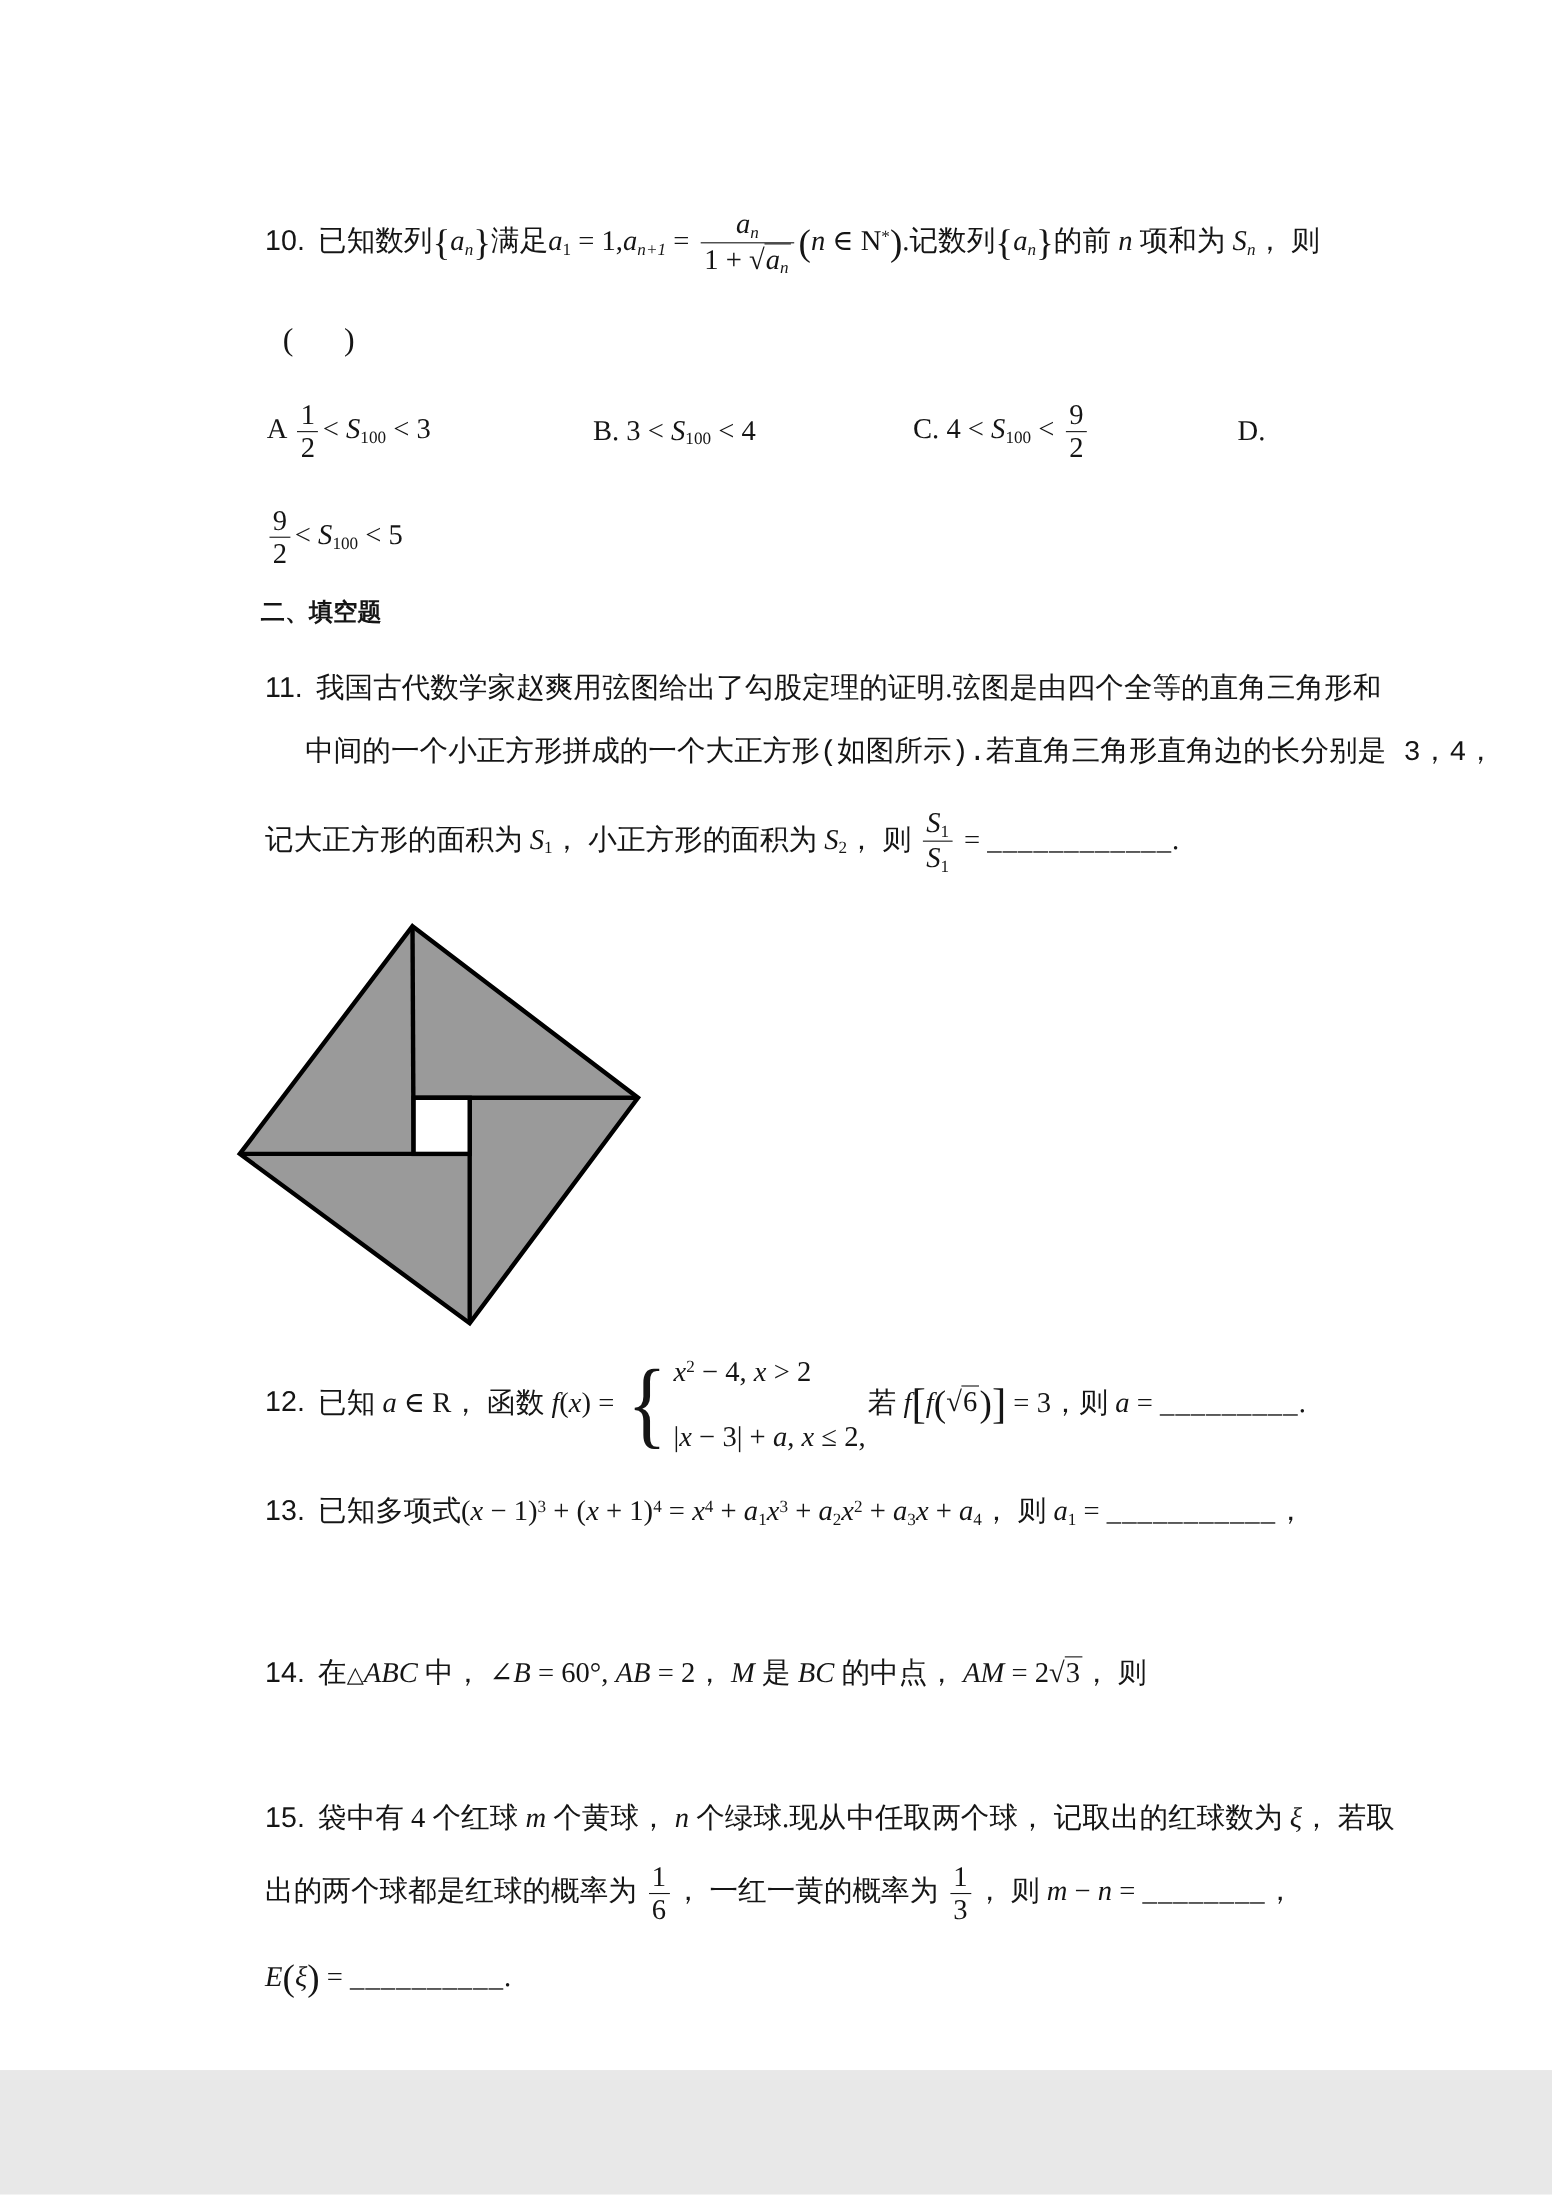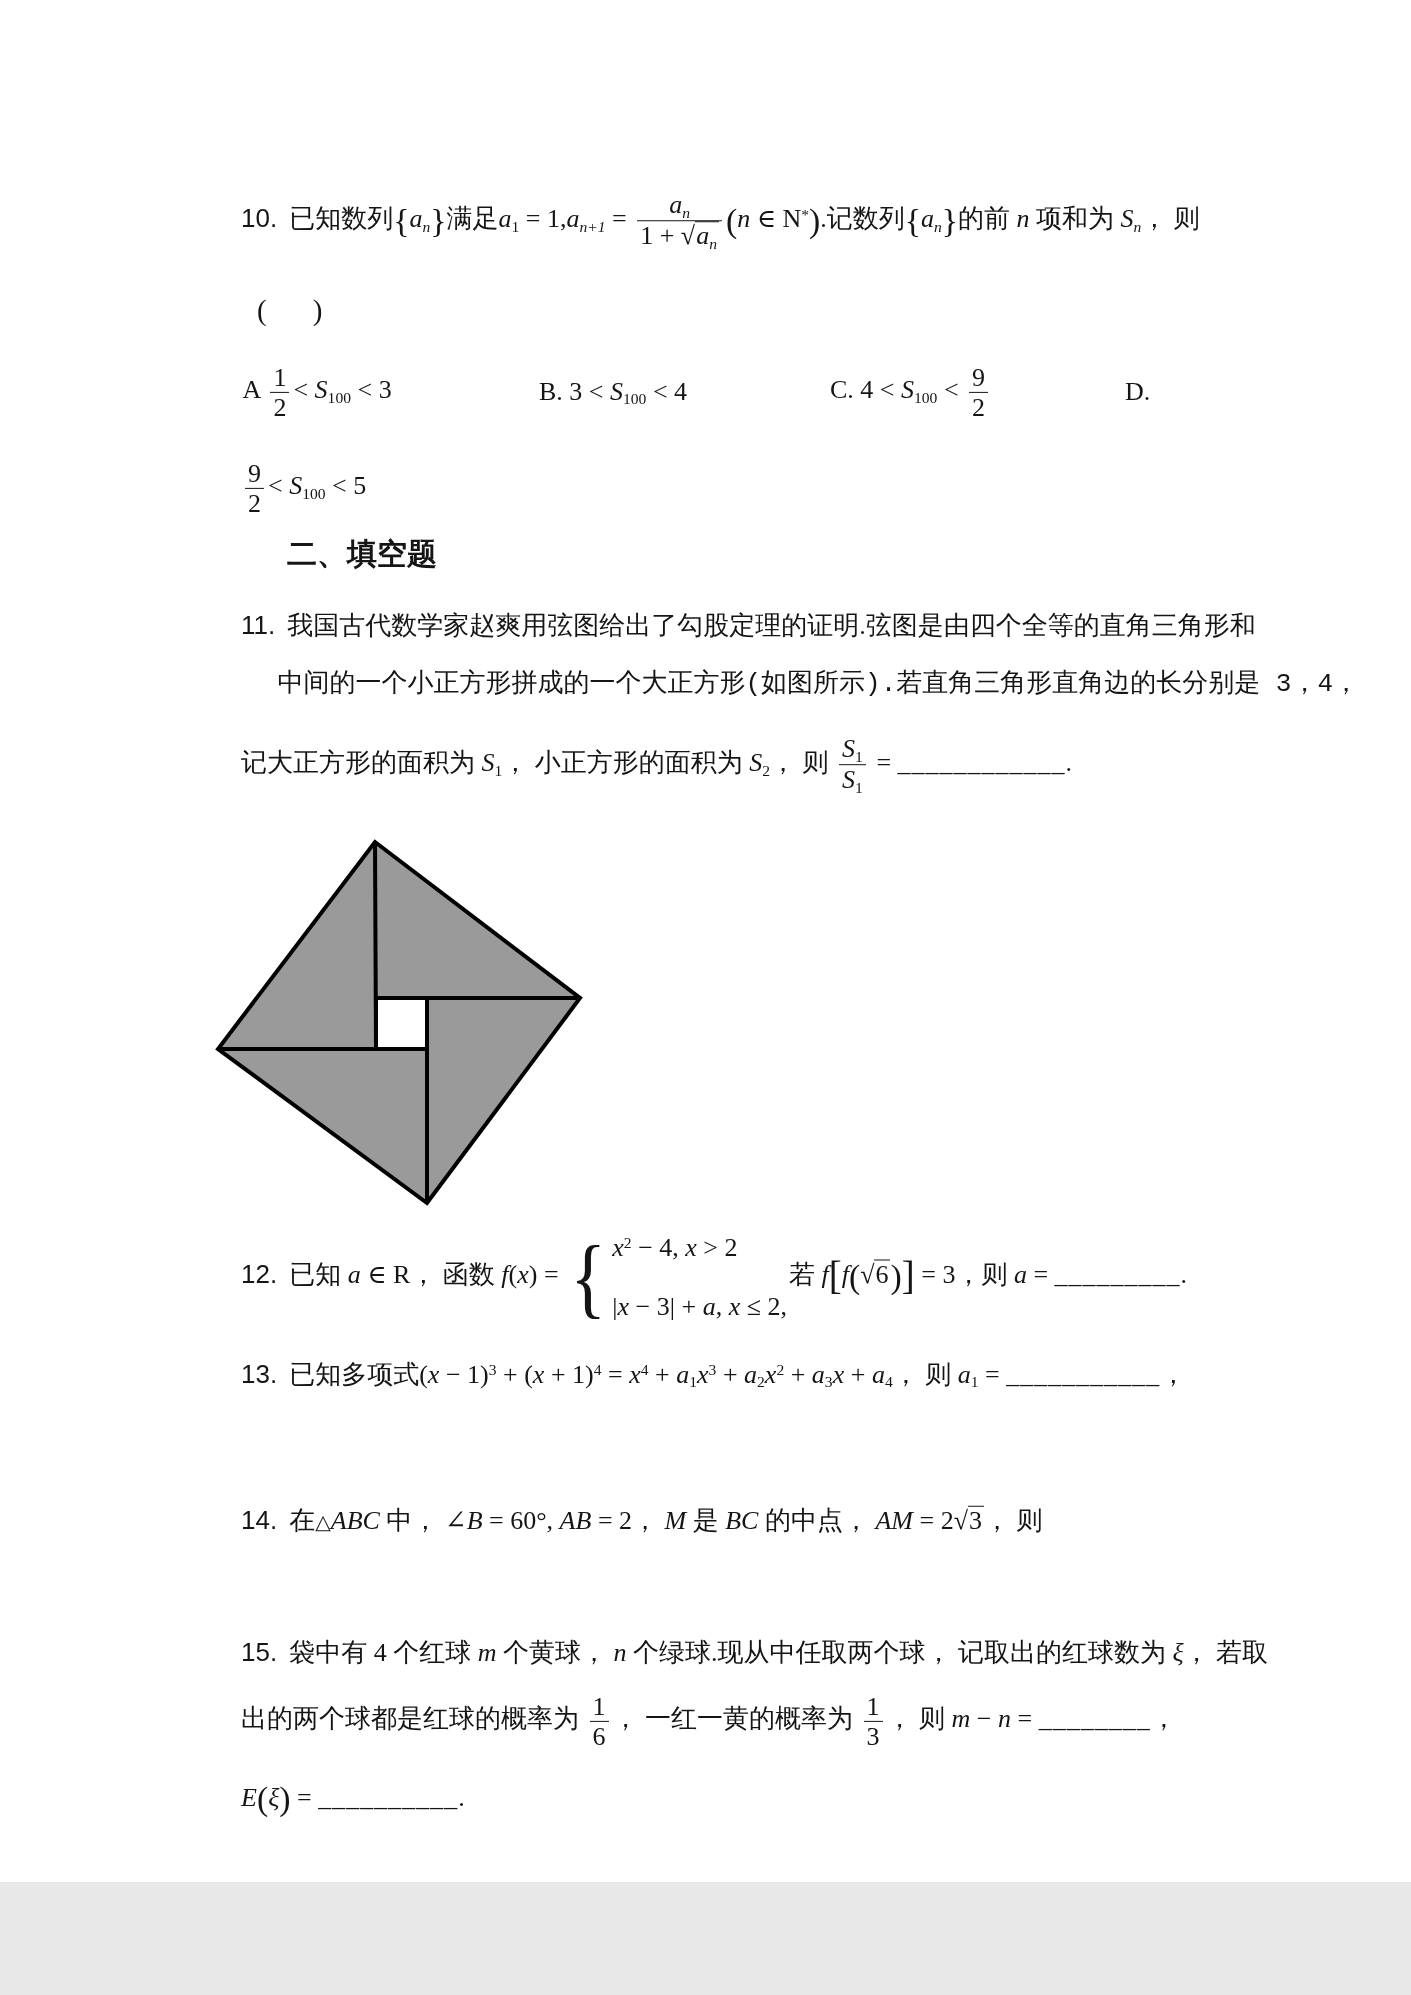--- a/index.html
+++ b/index.html
@@ -30,21 +30,21 @@
     display:inline-flex;flex-direction:column;align-items:center;
     vertical-align:middle;text-align:center;line-height:1.12;margin:0 4px;
   }
   .frac .fn{padding:0 3px;}
   .frac .fd{border-top:1.6px solid currentColor;padding:0 3px;}
   .rad{display:inline;white-space:nowrap;}
   .rad .rb{display:inline-block;border-top:1.6px solid currentColor;padding:0 2px 0 1px;line-height:1.05;}
   .cases{display:inline-flex;align-items:center;vertical-align:middle;margin:0 2px;}
   .cases .cbr{font-size:88px;line-height:1;font-weight:400;margin-right:3px;transform:scaleX(0.85);}
   .cases .crows{display:inline-flex;flex-direction:column;row-gap:27px;text-align:left;}
-  .hdr{font-family:Liberation Mono, monospace;font-weight:bold;font-size:30px;}
+  .hdr{font-family:Liberation Serif, serif;font-weight:bold;font-size:22px;}
   .blank{letter-spacing:1px;}
   .gap{display:inline-block;width:46px;}
   .figure-svg{position:absolute;}
 </style>
 </head>
 <body>
 
 <div class="page">
 
   <div class="line" style="left:215px;top:221px;">

